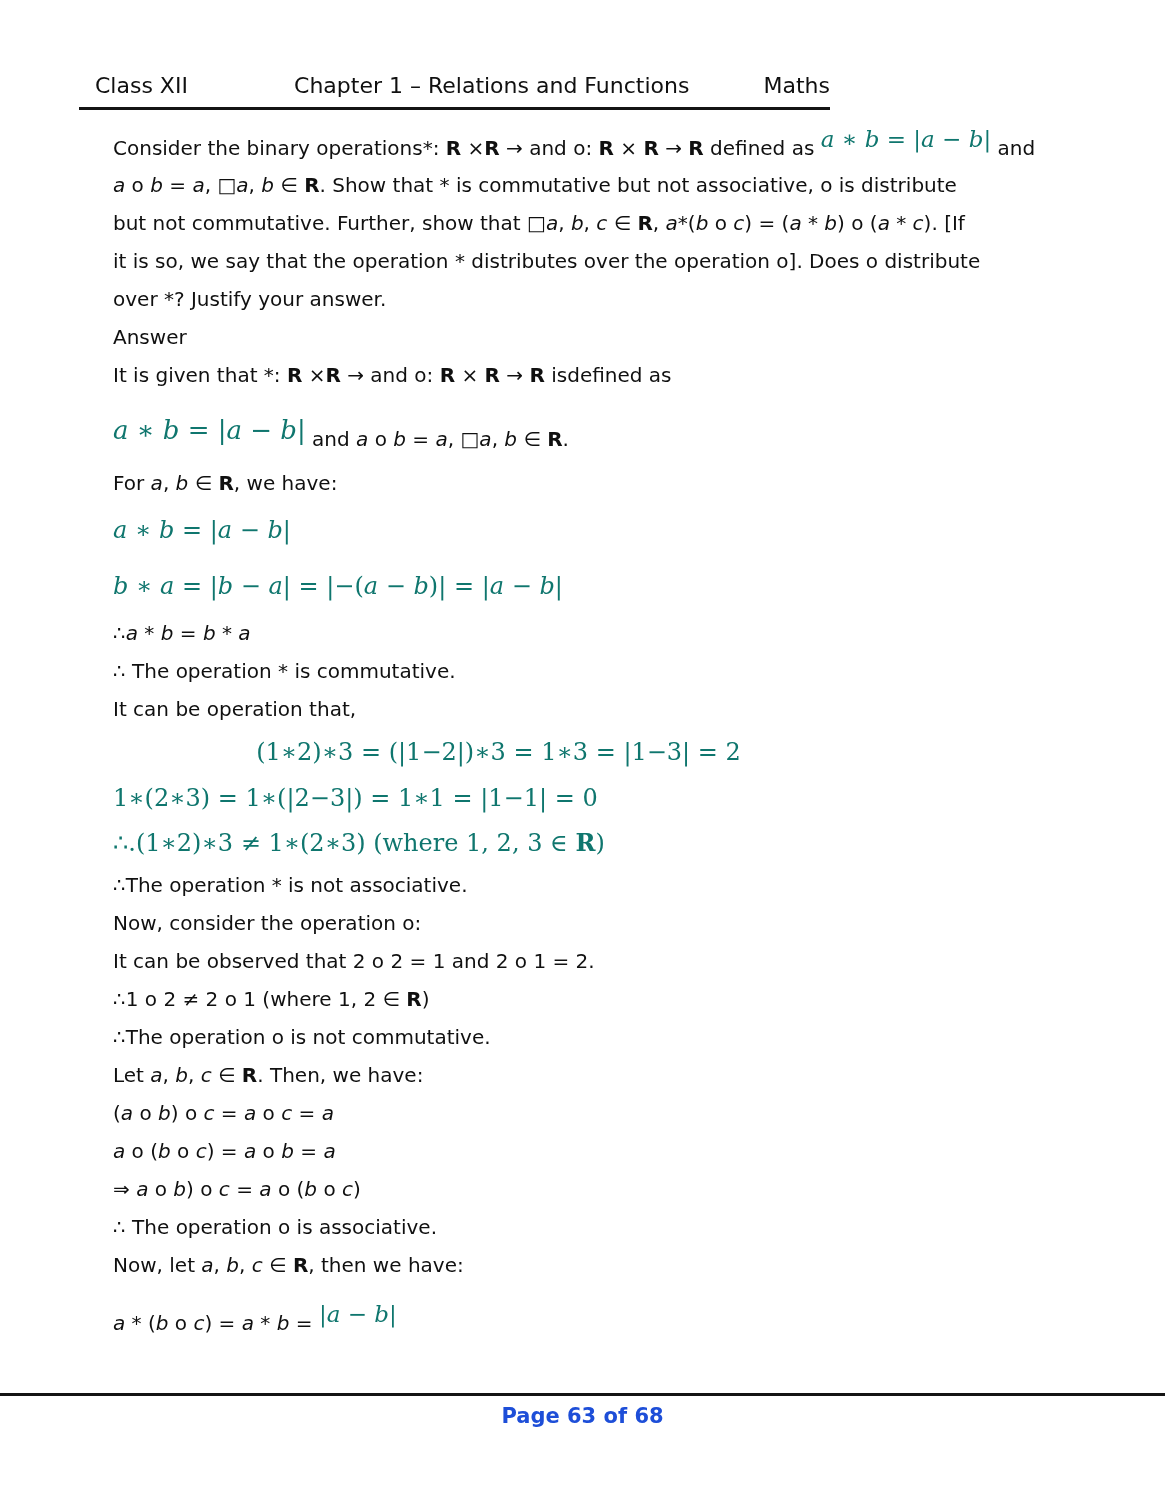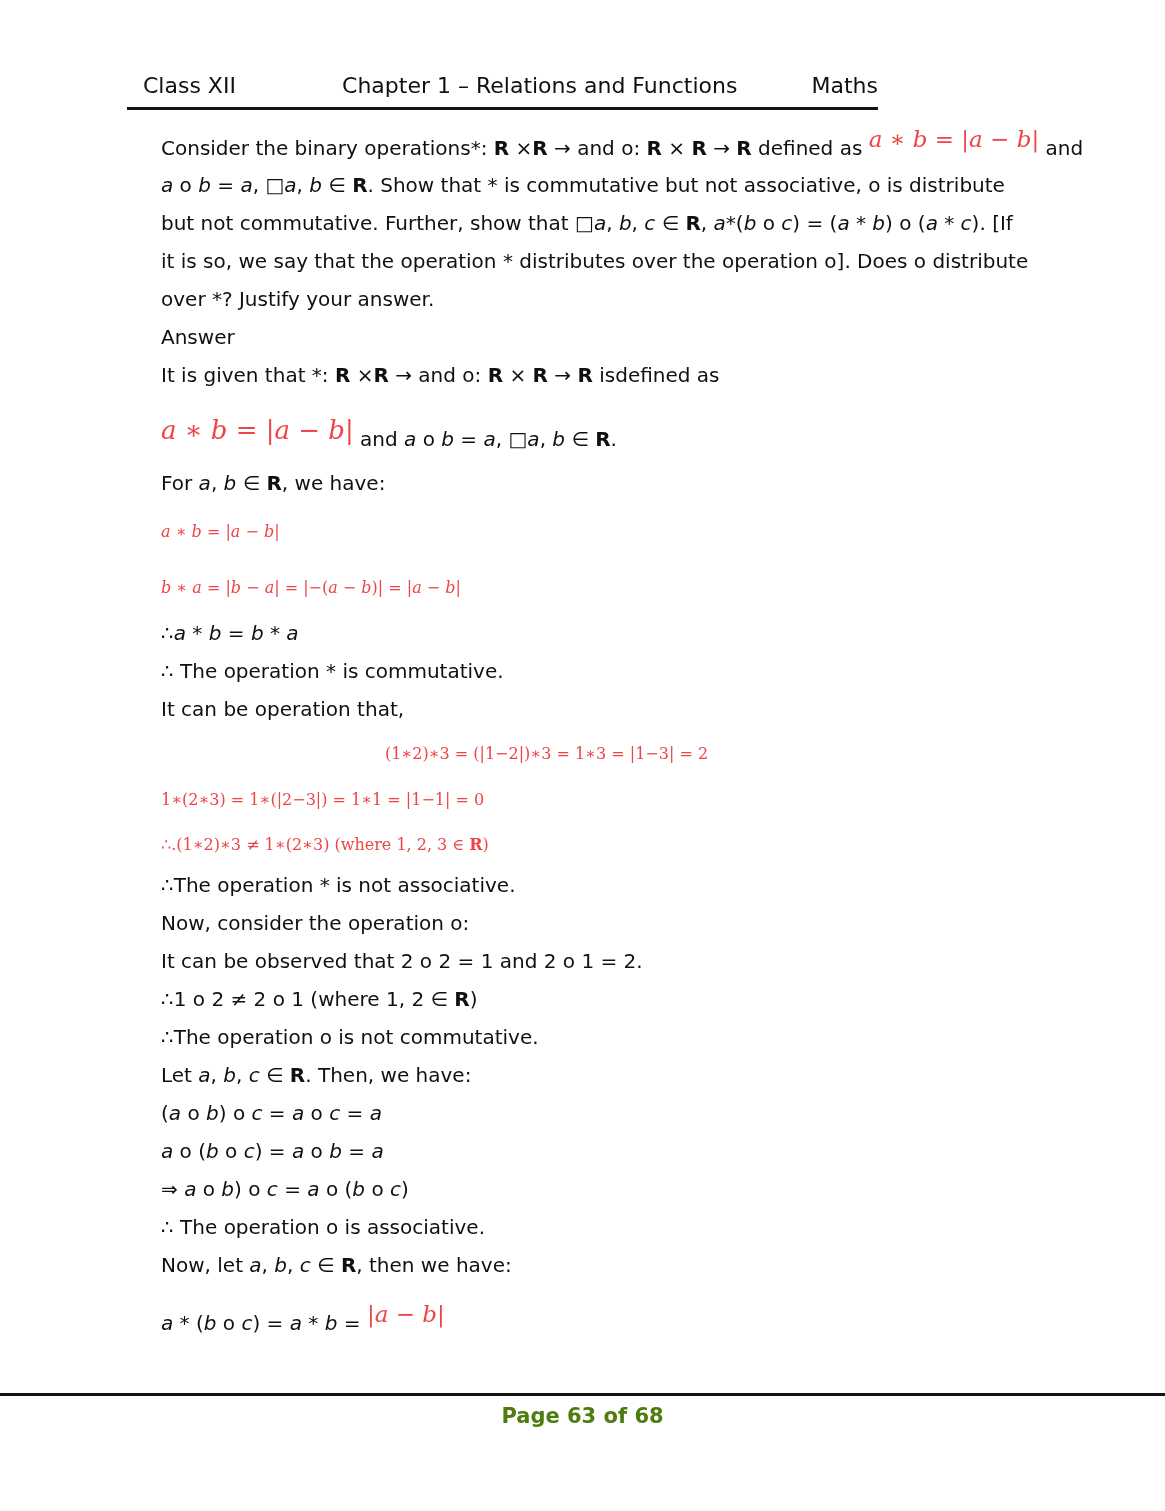--- a/index.html
+++ b/index.html
@@ -4,21 +4,21 @@
 <style>
   html,body{margin:0;padding:0;}
   body{
     width:1165px;height:1511px;
     background:#ffffff;
     font-family:"DejaVu Sans","Liberation Sans",sans-serif;
     color:#101010;
     position:relative;
     overflow:hidden;
   }
-  .page{position:relative;width:930px;height:1511px;background:#ffffff;padding-left:48px;}
+  .page{position:relative;width:930px;height:1511px;background:#ffffff;}
 
   
   .header{
     margin:0 100px 0 79px;
     padding:73px 0 9px 0;
     border-bottom:3px solid #141414;
     display:flex;
     justify-content:space-between;
     align-items:flex-end;
     font-size:22px;
@@ -36,37 +36,37 @@
   .h48{height:48px;line-height:48px;text-align:center;}
   .h56{height:56px;line-height:56px;}
   .h60{height:60px;line-height:76px;}
   .h70{height:70px;line-height:86px;}
 
   .tx{}
   .mx{}
   .fx{
     font-family:"DejaVu Serif","Liberation Serif",serif;
     font-size:23px;
-    color:#ef4444;
+    color:#0f766e;
   }
-  .fline .fx{font-size:16px;}
+  .fline .fx{font-size:24px;}
   .bold{font-weight:700;}
   .raised{position:relative;top:-8px;}
   .big{font-size:26px;position:relative;top:-7px;}
   .fx i,.mx i{font-style:italic;}
 
   
   .footer-rule{
     position:absolute;left:0;top:1393px;
     width:1165px;height:3px;background:#141414;
   }
   .footer-text{
     position:absolute;left:0;top:1404px;
     width:1165px;text-align:center;
-    font-weight:700;font-size:21px;color:#4d7c0f;
+    font-weight:700;font-size:21px;color:#1d4ed8;
   }
 </style>
 </head>
 <body>
 
 <div class="page">
 
   <div class="header">
     <span class="h-left">Class XII</span>
     <span class="h-center">Chapter 1 – Relations and Functions</span>

